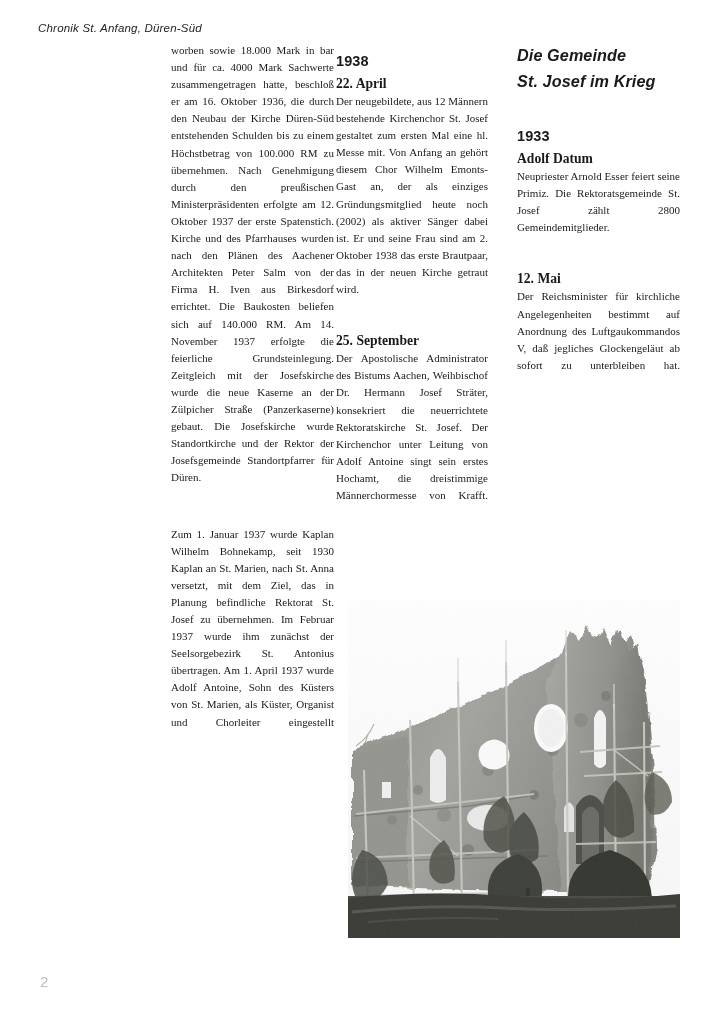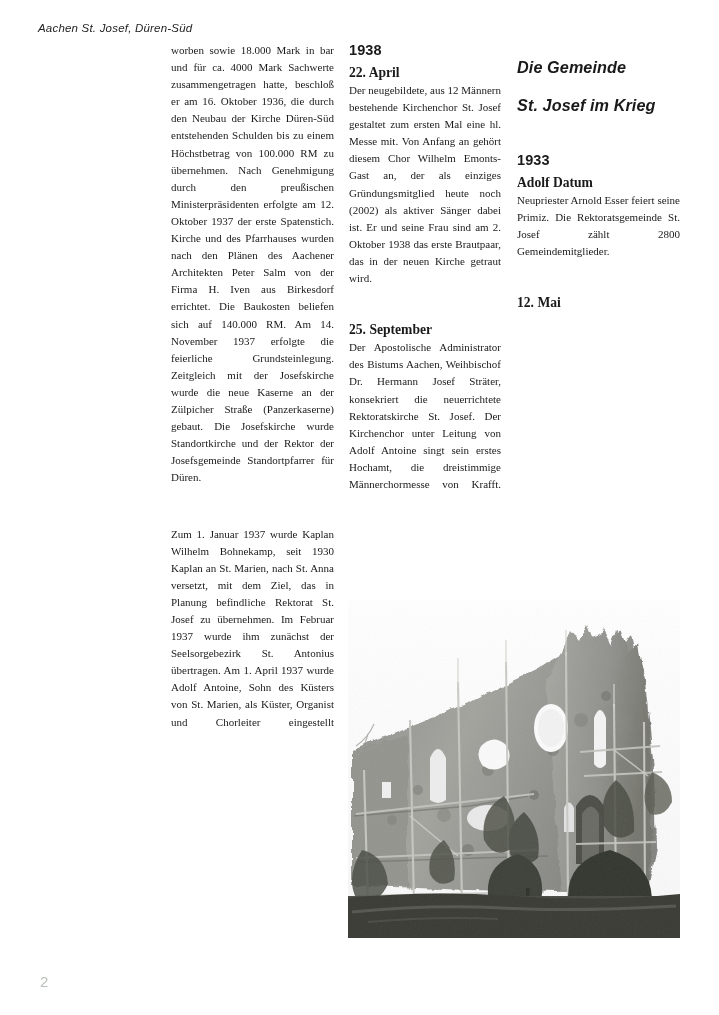--- a/index.html
+++ b/index.html
@@ -36,21 +36,21 @@
     left: 0;
     top: 0;
     width: 719px;
     height: 1015px;
   }
   .col {
     position: absolute;
     top: 42px;
   }
   .col-1 { left: 171px; width: 163px; }
-  .col-2 { left: 349px; width: 152px; }
+  .col-2 { left: 336px; width: 152px; margin-top: 11px; }
   .col-3 { left: 517px; width: 163px; }
 
   
   .para {
     text-align: justify;
     text-justify: inter-word;
     font-size: 11px;
     line-height: 17.1px;
     margin: 0 0 0 0;
     hyphens: manual;
@@ -82,21 +82,21 @@
   }
   .section-title {
     font-family: "Liberation Sans", "DejaVu Sans", sans-serif;
     font-weight: bold;
     font-style: italic;
     font-size: 16.2px;
     line-height: 26px;
     margin: 0 0 0 0;
     letter-spacing: 0.1px;
   }
-  .section-title .line { display: block; margin-top: 12px; }
+  .section-title .line { display: block; }
 
   .block { margin-bottom: 0; }
   .block + .block { margin-top: 17px; }
 
   .spacer-22 { height: 22px; }
   .spacer-34 { height: 34px; }
 
   
   .photo-wrap {
     position: absolute;
@@ -120,21 +120,21 @@
     top: 973px;
     font-family: "Liberation Sans", "DejaVu Sans", sans-serif;
     font-size: 15px;
     font-weight: normal;
     color: #b9bfb9;
   }
 </style>
 </head>
 <body>
 
-<div class="running-header">Aachen St. Josef, Düren-Süd</div>
+<div class="running-header">Chronik St. Anfang, Düren-Süd</div>
 
 <div class="columns">
 
   <div class="col col-1">
     <p class="para">worben sowie 18.000 Mark in bar und für ca. 4000 Mark Sachwerte zusammengetragen hatte, beschloß er am 16. Oktober 1936, die durch den Neubau der Kirche Düren-Süd entstehenden Schulden bis zu einem Höchstbetrag von 100.000 RM zu übernehmen. Nach Genehmigung durch den preußischen Ministerpräsidenten erfolgte am 12. Oktober 1937 der erste Spatenstich. Kirche und des Pfarrhauses wurden nach den Plänen des Aachener Architekten Peter Salm von der Firma H. Iven aus Birkesdorf errichtet. Die Baukosten beliefen sich auf 140.000 RM. Am 14. November 1937 erfolgte die feierliche Grundsteinlegung. Zeitgleich mit der Josefskirche wurde die neue Kaserne an der Zülpicher Straße (Panzerkaserne) gebaut. Die Josefskirche wurde Standortkirche und der Rektor der Josefsgemeinde Standortpfarrer für Düren.</p>
     <div class="spacer-22"></div>
     <p class="para">Zum 1. Januar 1937 wurde Kaplan Wilhelm Bohnekamp, seit 1930 Kaplan an St. Marien, nach St. Anna versetzt, mit dem Ziel, das in Planung befindliche Rektorat St. Josef zu übernehmen. Im Februar 1937 wurde ihm zunächst der Seelsorgebezirk St. Antonius übertragen. Am 1. April 1937 wurde Adolf Antoine, Sohn des Küsters von St. Marien, als Küster, Organist und Chorleiter eingestellt</p>
   </div>
 
   <div class="col col-2">
@@ -161,20 +161,21 @@
 
     <h2 class="year-heading">1933</h2>
 
     <div class="block">
       <div class="date-heading">Adolf Datum</div>
       <p class="para">Neupriester Arnold Esser feiert seine Primiz. Die Rektoratsgemeinde St. Josef zählt 2800 Gemeindemitglieder.</p>
     </div>
 
     <div class="block">
       <div class="date-heading">12. Mai</div>
+      <p class="para">Der Reichsminister für kirchliche Angelegenheiten bestimmt auf Anordnung des Luftgaukommandos V, daß jegliches Glockengeläut ab sofort zu unterbleiben hat.</p>
     </div>
   </div>
 
 </div>
 
 <div class="photo-wrap">
   <svg class="photo" viewBox="0 0 332 338" preserveAspectRatio="none">
     <defs>
       <linearGradient id="skyG" x1="0" y1="0" x2="0" y2="1">
         <stop offset="0" stop-color="#ffffff"></stop>

